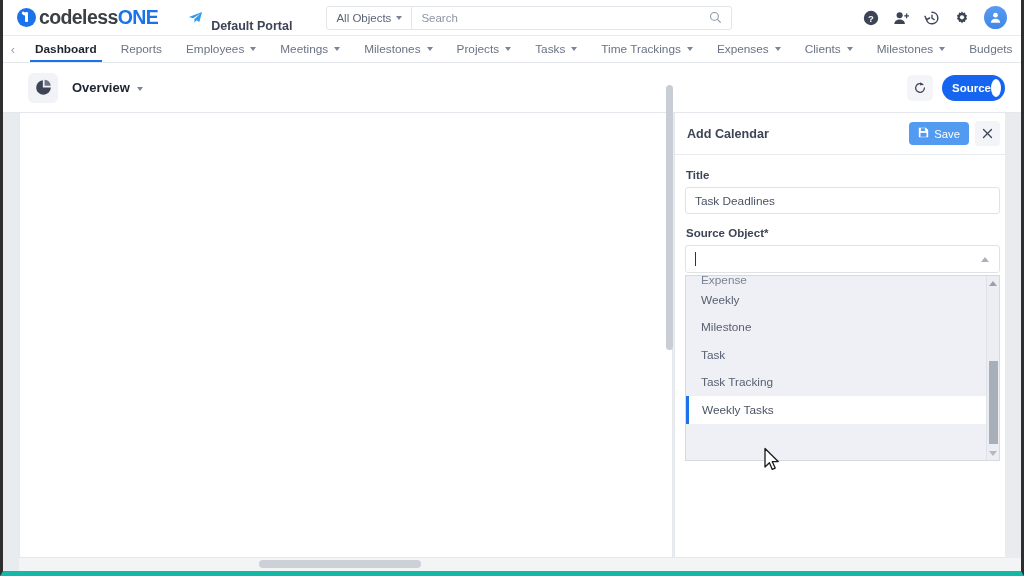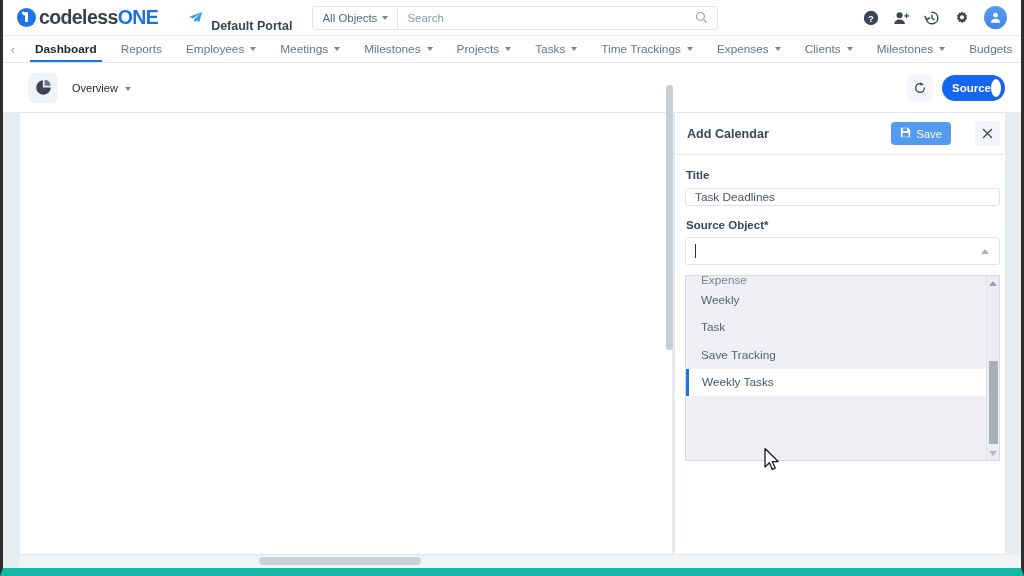--- a/index.html
+++ b/index.html
@@ -8,21 +8,21 @@
     font-family: "Liberation Sans", sans-serif;
     background: #ffffff;
     overflow: hidden;
   }
   #app {
     position: relative;
     width: 1024px; height: 576px;
     background: #ffffff;
     border-left: 3px solid #2e2e2e;
     border-right: 3px solid #2e2e2e;
-    border-bottom: 8px solid #14b8a6;
+    border-bottom: 5px solid #14b8a6;
     overflow: hidden;
   }
 
   
   .topbar {
     position: absolute; left: 0; top: 0; right: 0; height: 36px;
     background: #ffffff;
     border-bottom: 1px solid #e9ecef;
     display: flex; align-items: center;
   }
@@ -42,21 +42,21 @@
   }
   .brand-text { font-size: 19.5px; font-weight: bold; letter-spacing: -0.6px; }
   .brand-text .t1 { color: #3c4043; }
   .brand-text .t2 { color: #1a73e8; }
 
   .portal { display: flex; align-items: center; margin-left: 30px; }
   .portal-icon { margin-right: 8px; display: flex; }
   .portal-label { font-size: 12.5px; color: #3c4456; font-weight: bold; margin-top: 16px; }
 
   .searchwrap {
-    display: flex; align-items: center; margin-left: 20px;
+    display: flex; align-items: center; margin-left: 34px;
     height: 24px; border: 1px solid #e3e6ea; border-radius: 3px;
     background: #fff; width: 406px;
   }
   .objsel {
     display: flex; align-items: center; gap: 5px;
     padding: 0 9px; height: 100%;
     border-right: 1px solid #e3e6ea;
     font-size: 11.5px; color: #5b6577; white-space: nowrap;
   }
   .caret-dn {
@@ -111,21 +111,21 @@
   .toolbar {
     position: absolute; left: 0; top: 0; right: 0; height: 50px;
     background: #ffffff; border-bottom: 1px solid #e4e7eb;
     display: flex; align-items: center;
   }
   .ov-icon {
     width: 30px; height: 30px; border-radius: 6px; background: #f1f3f6;
     margin-left: 25px; display: flex; align-items: center; justify-content: center;
   }
   .ov-title {
-    margin-left: 14px; font-size: 11px; color: #1b2430; font-weight: normal;
+    margin-left: 14px; font-size: 13px; color: #1b2430; font-weight: bold;
   }
   .ov-caret { margin-left: 7px; margin-top: 3px; }
   .tb-right { margin-left: auto; display: flex; align-items: center; gap: 9px; margin-right: 16px; }
   .refresh-btn {
     width: 26px; height: 26px; border-radius: 5px; background: #f3f5f8;
     display: flex; align-items: center; justify-content: center; cursor: pointer;
   }
   .toggle-pill {
     width: 63px; height: 26px; border-radius: 13px; background: #1565f0;
     display: flex; align-items: center; justify-content: space-between;
@@ -163,38 +163,38 @@
   }
   .right-gutter {
     position: absolute; right: 0; top: 50px; bottom: 0; width: 16px;
     background: #e9ecef;
   }
   .panel-head {
     height: 42px; display: flex; align-items: center;
     border-bottom: 1px solid #e8ebee; padding: 0 10px 0 12px;
   }
   .panel-title { font-size: 12.6px; color: #3c4456; font-weight: bold; }
-  .ph-right { margin-left: auto; display: flex; align-items: center; gap: 24px; }
+  .ph-right { margin-left: auto; display: flex; align-items: center; gap: 6px; }
   .save-btn {
     display: flex; align-items: center; gap: 5px;
     background: #529bf0; color: #fff; border-radius: 4px;
     height: 23px; padding: 0 9px; font-size: 11.3px; cursor: pointer;
   }
   .x-btn {
     width: 25px; height: 25px; border-radius: 4px; background: #f2f4f7;
     display: flex; align-items: center; justify-content: center;
     color: #3c4456; font-size: 13px; cursor: pointer;
   }
   .panel-body { padding: 14px 10px 0 10px; position: relative; }
   .fld-label {
     font-size: 11.5px; color: #3c4456; font-weight: bold;
     margin-bottom: 6px; margin-left: 1px;
   }
   .txt-input {
-    width: 100%; height: 18px; border: 1px solid #dfe3e8; border-radius: 3px;
+    width: 100%; height: 27px; border: 1px solid #dfe3e8; border-radius: 3px;
     background: #fff; font-family: "Liberation Sans", sans-serif;
     font-size: 11.8px; color: #4a5463; padding: 0 9px; outline: none;
   }
   .spacer { height: 13px; }
   .combo {
     position: relative; width: 100%; height: 28px;
     border: 1px solid #dfe3e8; border-radius: 3px; background: #fff;
     display: flex; align-items: center; padding: 0 9px;
   }
   .caret-blink {
@@ -440,24 +440,27 @@
         
         <div class="dropdown">
           <div class="dd-list">
             <div class="dd-item clipped">
               <span>Expense</span>
             </div>
             <div class="dd-item">
               <span>Weekly</span>
             </div>
             <div class="dd-item">
+              <span>Milestone</span>
+            </div>
+            <div class="dd-item">
               <span>Task</span>
             </div>
             <div class="dd-item">
-              <span>Save Tracking</span>
+              <span>Task Tracking</span>
             </div>
             <div class="dd-item selected">
               <span>Weekly Tasks</span>
             </div>
           </div>
           <div class="dd-scroll">
             <div class="dd-arrow up">
                 <span class="tri-up"></span>
               </div>
             <div class="dd-thumb"></div>

